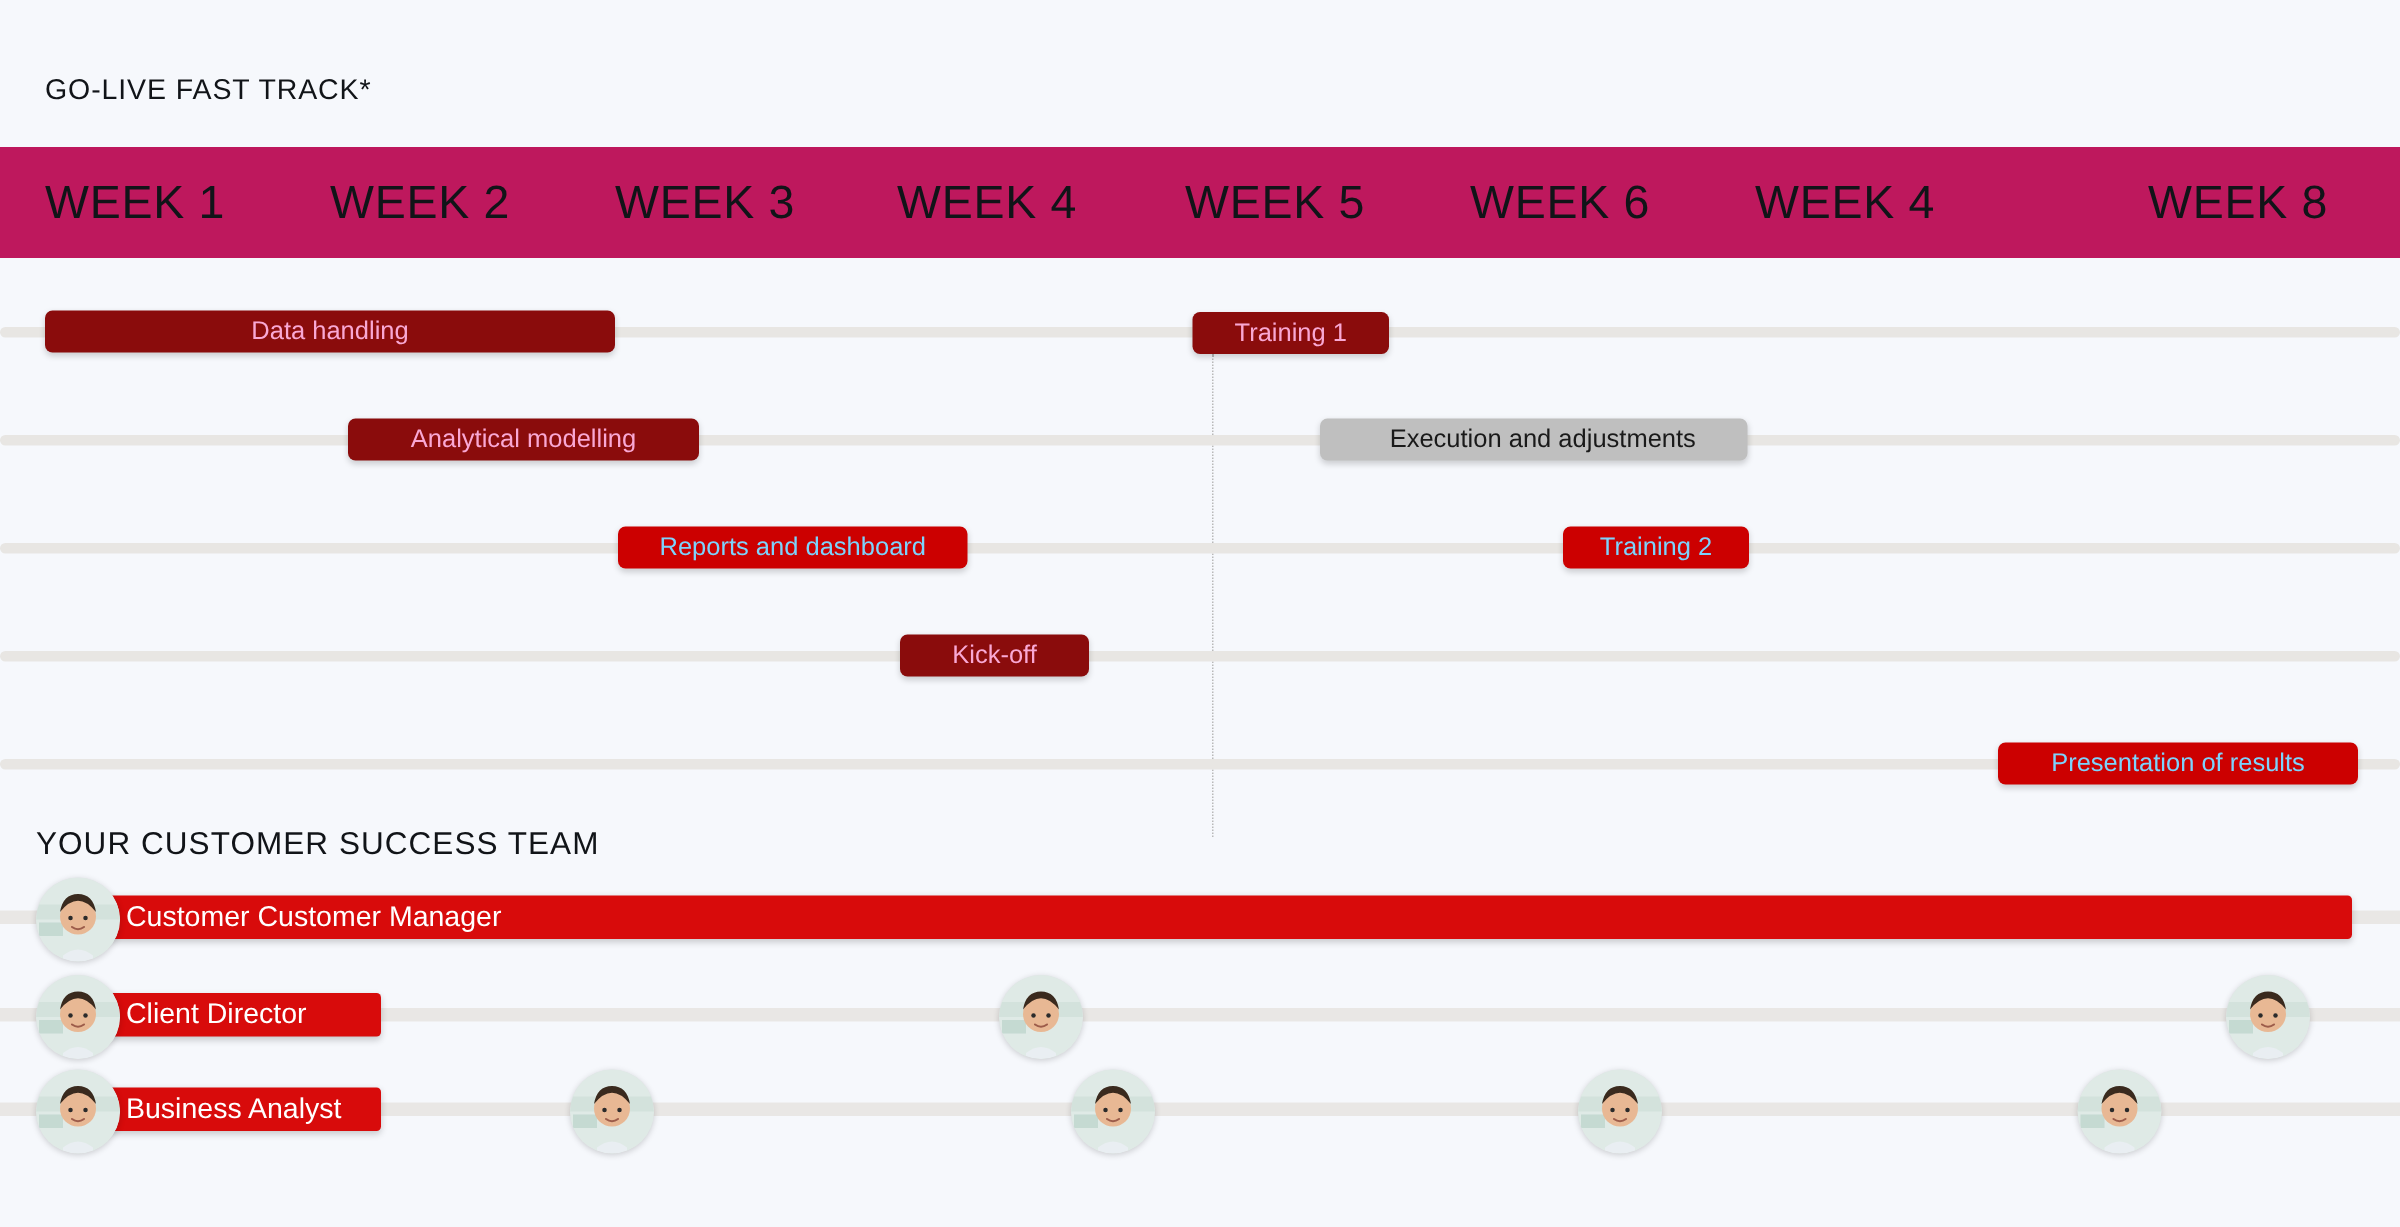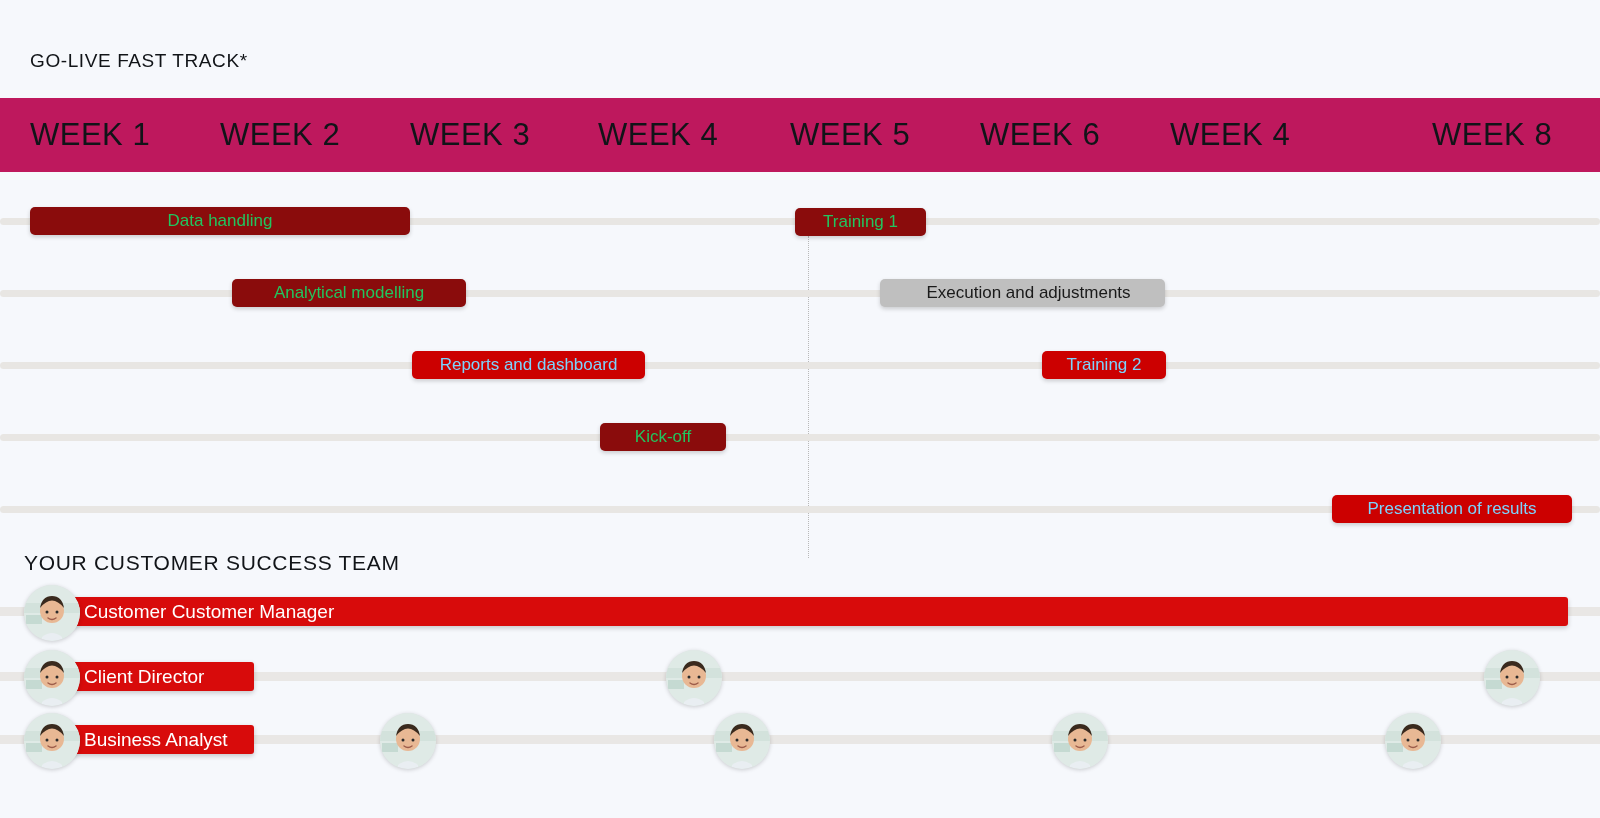--- a/index.html
+++ b/index.html
@@ -70,21 +70,21 @@
     height: 28px;
     border-radius: 5px;
     display: flex;
     align-items: center;
     justify-content: center;
     font-size: 17px;
     white-space: nowrap;
     box-shadow: 0 2px 4px rgba(0,0,0,0.18);
     padding: 0 12px;
   }
-  .bar.dark   { background: #8a0c0c; color: #22c55e; }
+  .bar.dark   { background: #8a0c0c; color: #f9a8d4; }
   .bar.red    { background: #cc0000; color: #7dd3fc; }
   .bar.grey   { background: #bfbfbf; color: #1a1a1a; }
 
   
   #team-title {
     position: absolute;
     left: 24px; top: 551px;
     font-size: 21px;
     letter-spacing: 0.7px;
     color: #111418;

